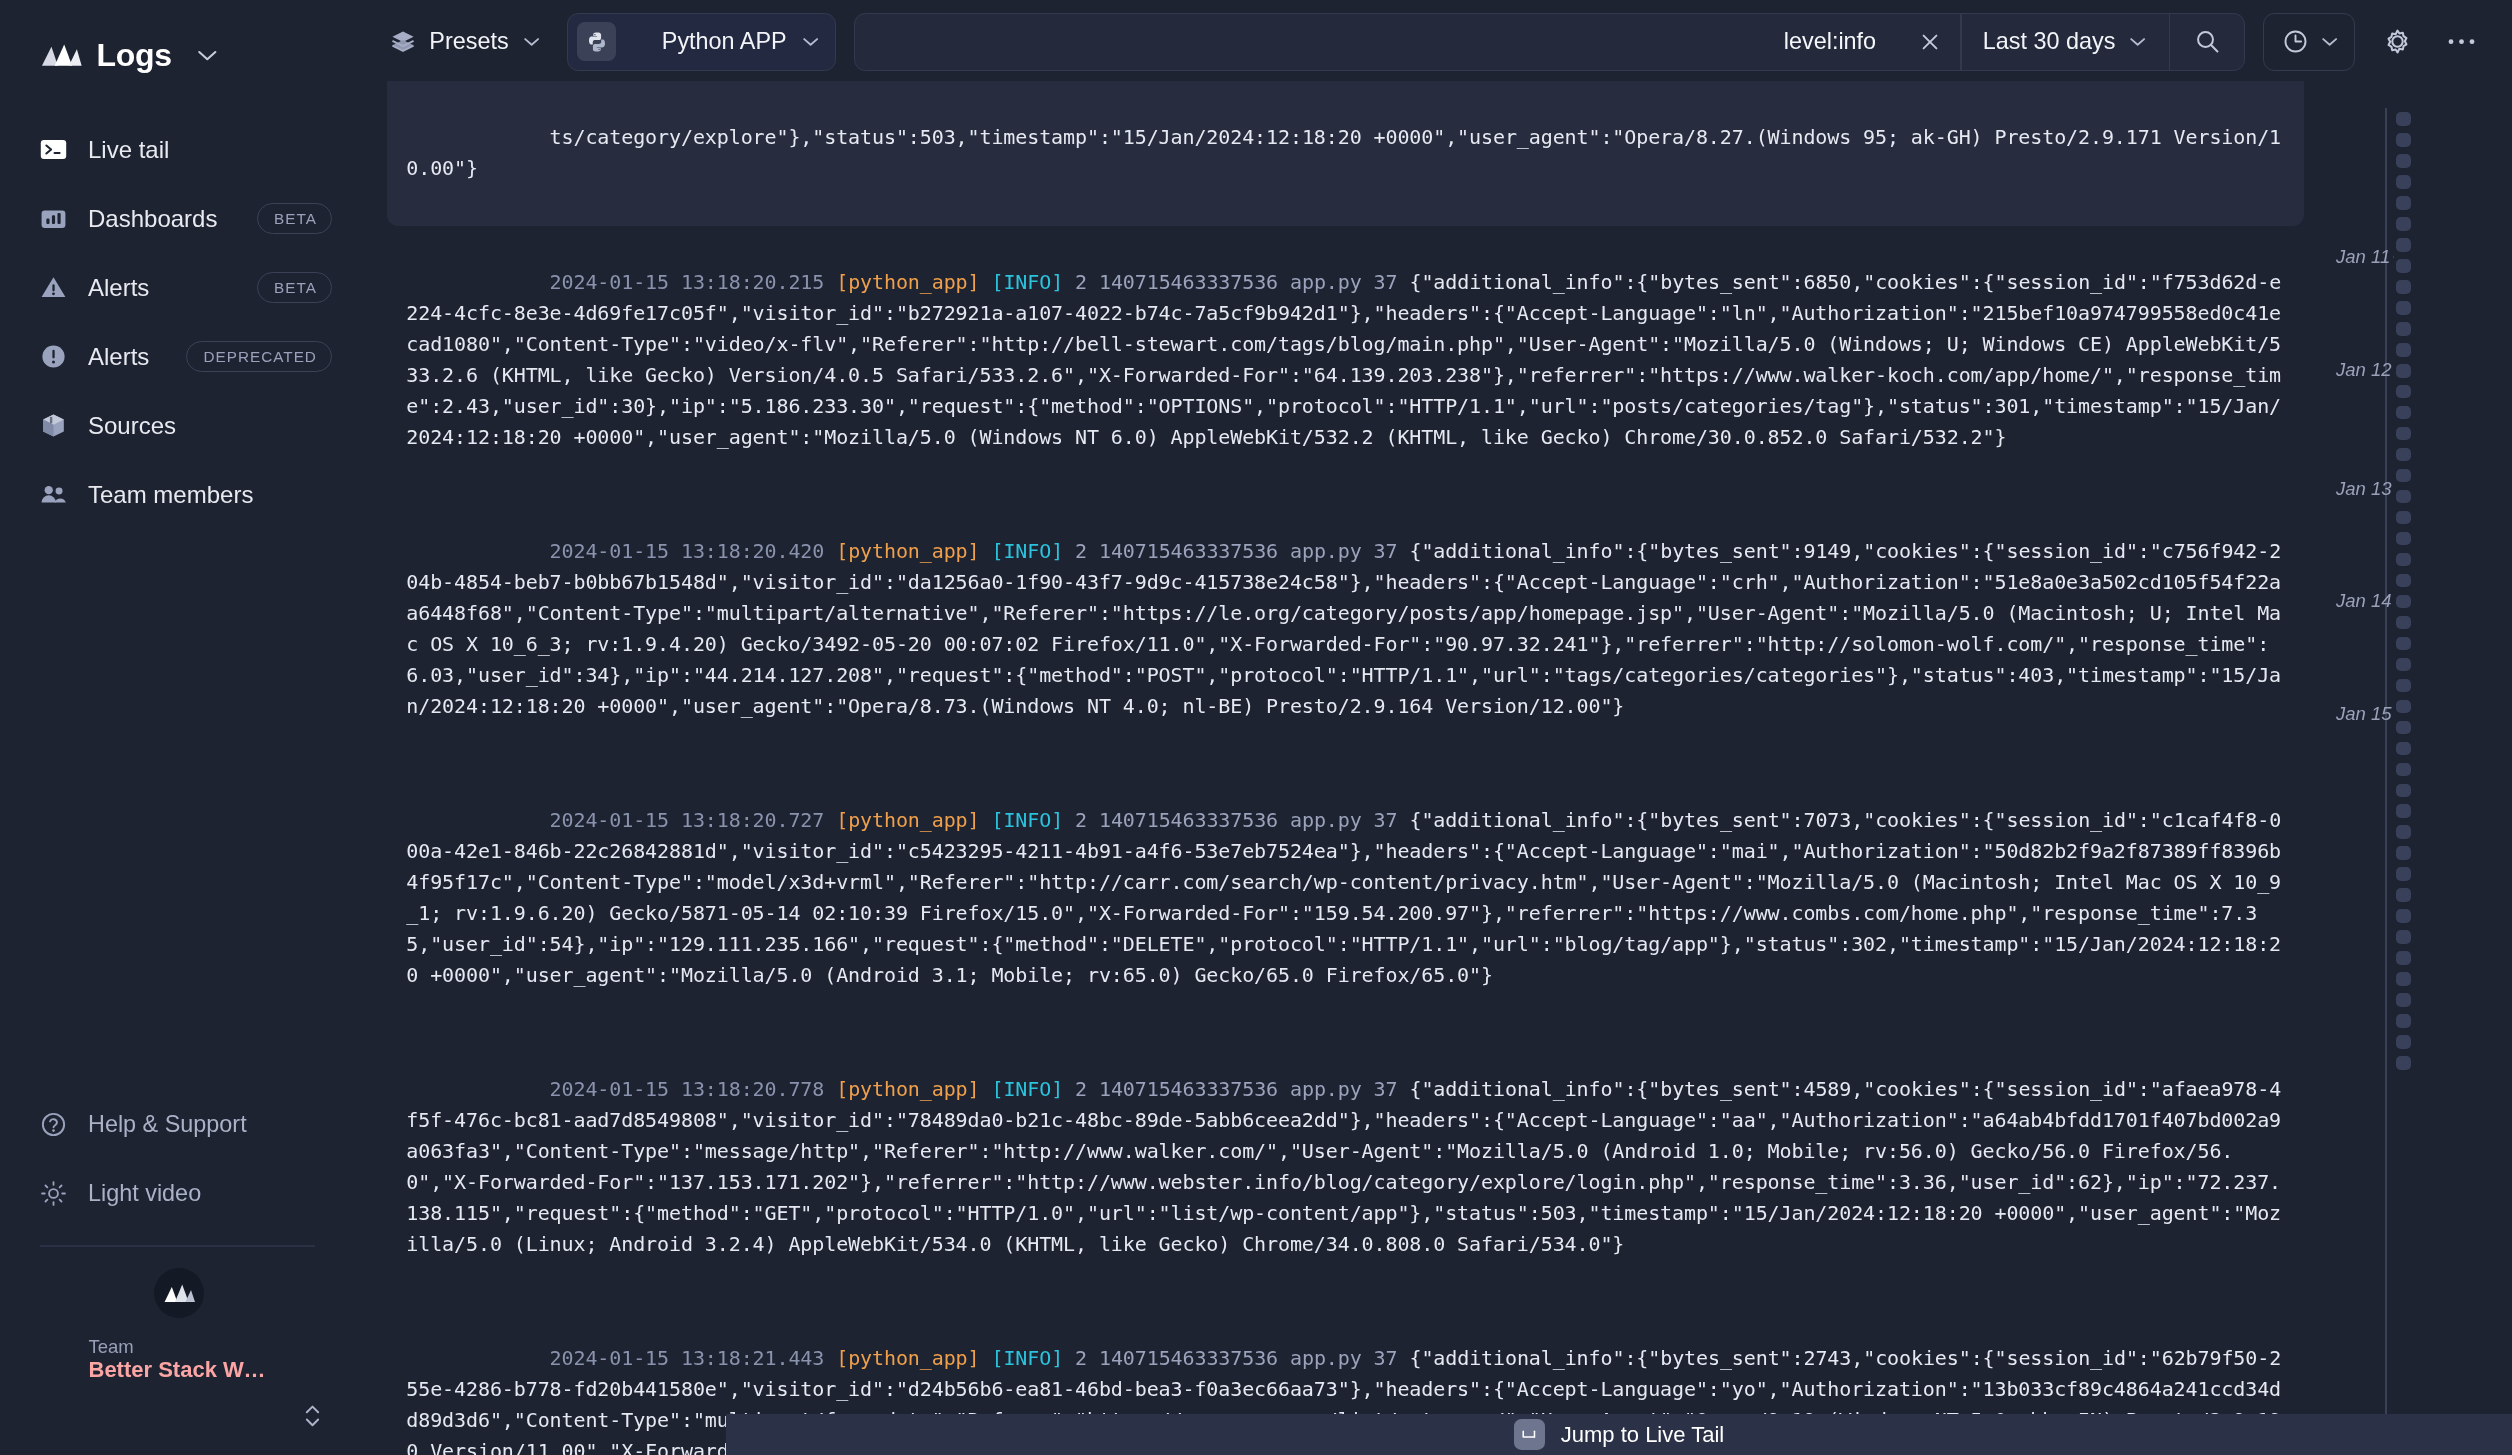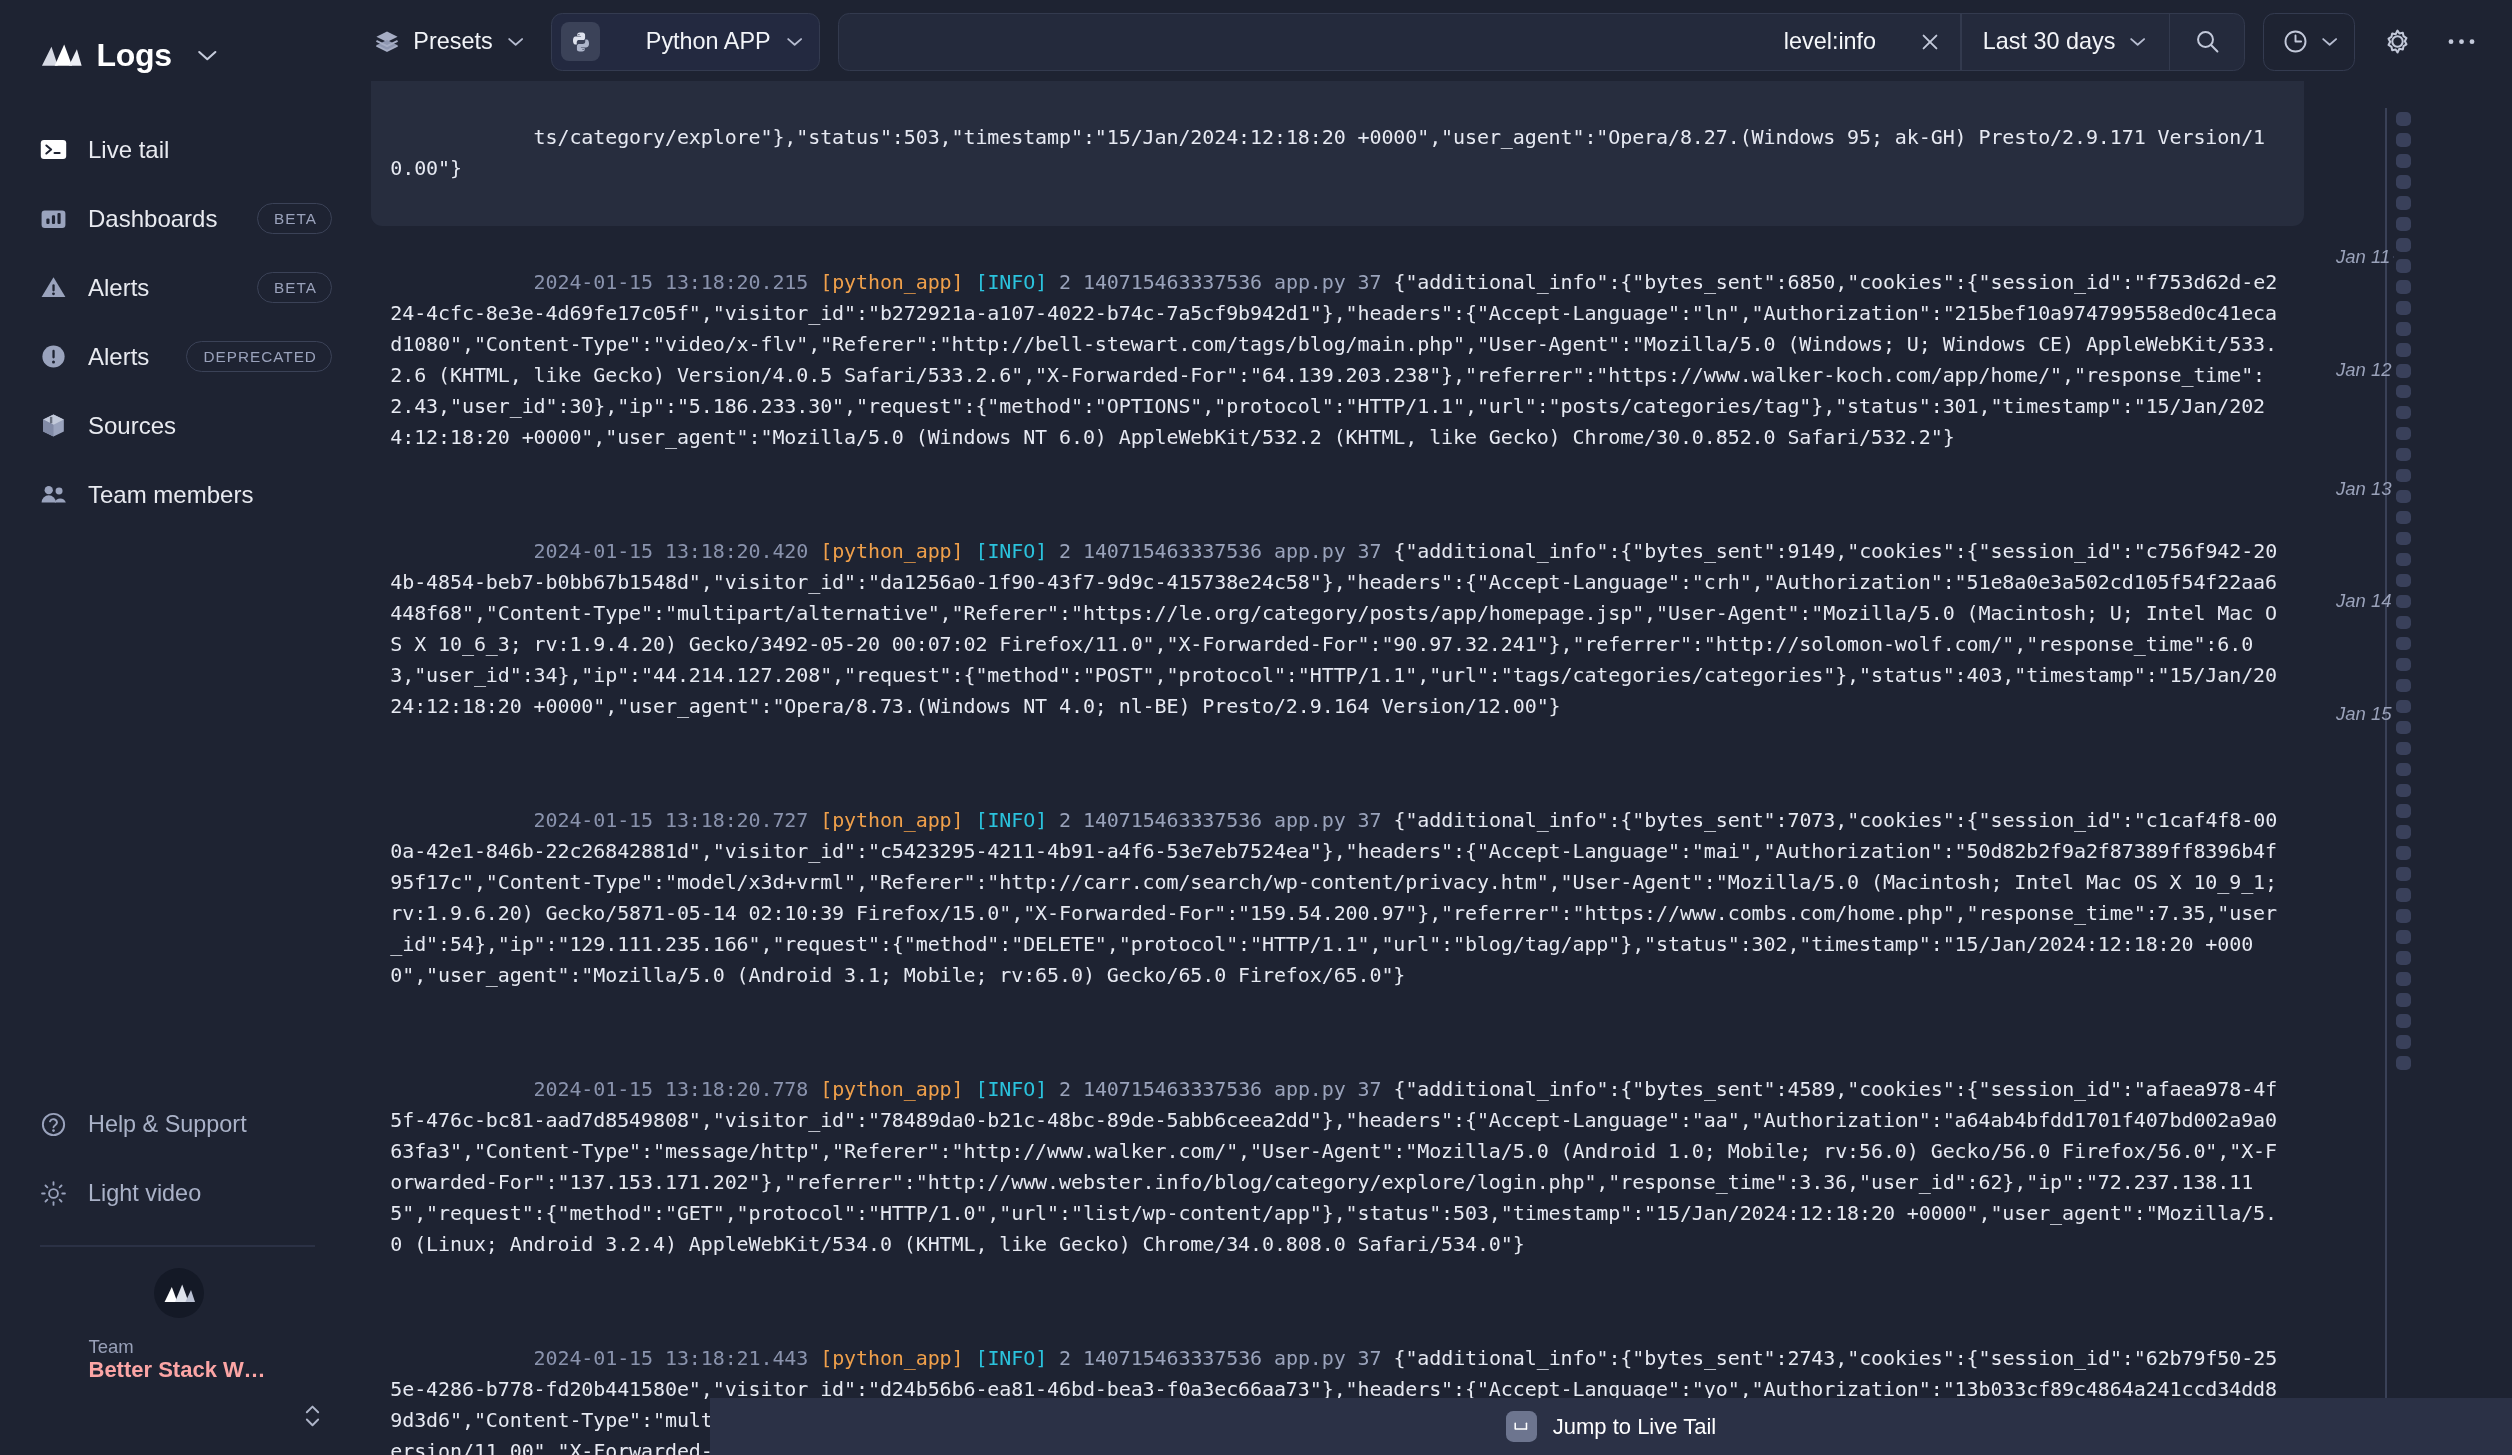--- a/index.html
+++ b/index.html
@@ -3,21 +3,21 @@
 <meta charset="utf-8">
 <title>Better Stack Logs — Live tail</title>
 <style>
   * { box-sizing: border-box; margin: 0; padding: 0; }
   html, body {
     width: 2512px; height: 1455px;
     background: #1e2332;
     font-family: "Liberation Sans", sans-serif;
     overflow: hidden;
   }
-  #app { position: relative; width: 2512px; height: 1455px; display: flex; background: #1e2332; }
+  #app { position: relative; width: 2512px; height: 1455px; display: flex; background: #1e2332; gap: 16px; }
 
   
   #sidebar {
     width: 355px; height: 1455px;
     background: #1e2332;
     flex: 0 0 355px;
     display: flex; flex-direction: column;
     position: relative;
   }
   .brand {
@@ -207,21 +207,21 @@
     font-size: 18.5px; color: #9aa2ba; font-family: "Liberation Sans", sans-serif;
     white-space: nowrap;
   }
   .tl-tick .tl-dash { width: 9.7px; height: 1.6px; background: #3a4157; margin-left: 2.4px; }
   .tl-blocks { position: absolute; left: 60px; top: 31px; display:flex; flex-direction: column; gap: 7.3px; }
   .tl-block { width: 15.3px; height: 13.7px; border-radius: 4.8px; background: #39405a; cursor: pointer; }
 
   
   #bottom-bar {
     position: absolute; left: 355px; right: 0; bottom: 0;
-    height: 57px;
+    height: 41px;
     background: #2b3146;
     display: flex; align-items: center; justify-content: center;
     gap: 16px;
     cursor: pointer;
     z-index: 10;
   }
   .kbd {
     width: 31px; height: 31px; border-radius: 7.3px; background: #6d758f;
     display:flex; align-items:center; justify-content:center; flex: 0 0 31px;
   }

